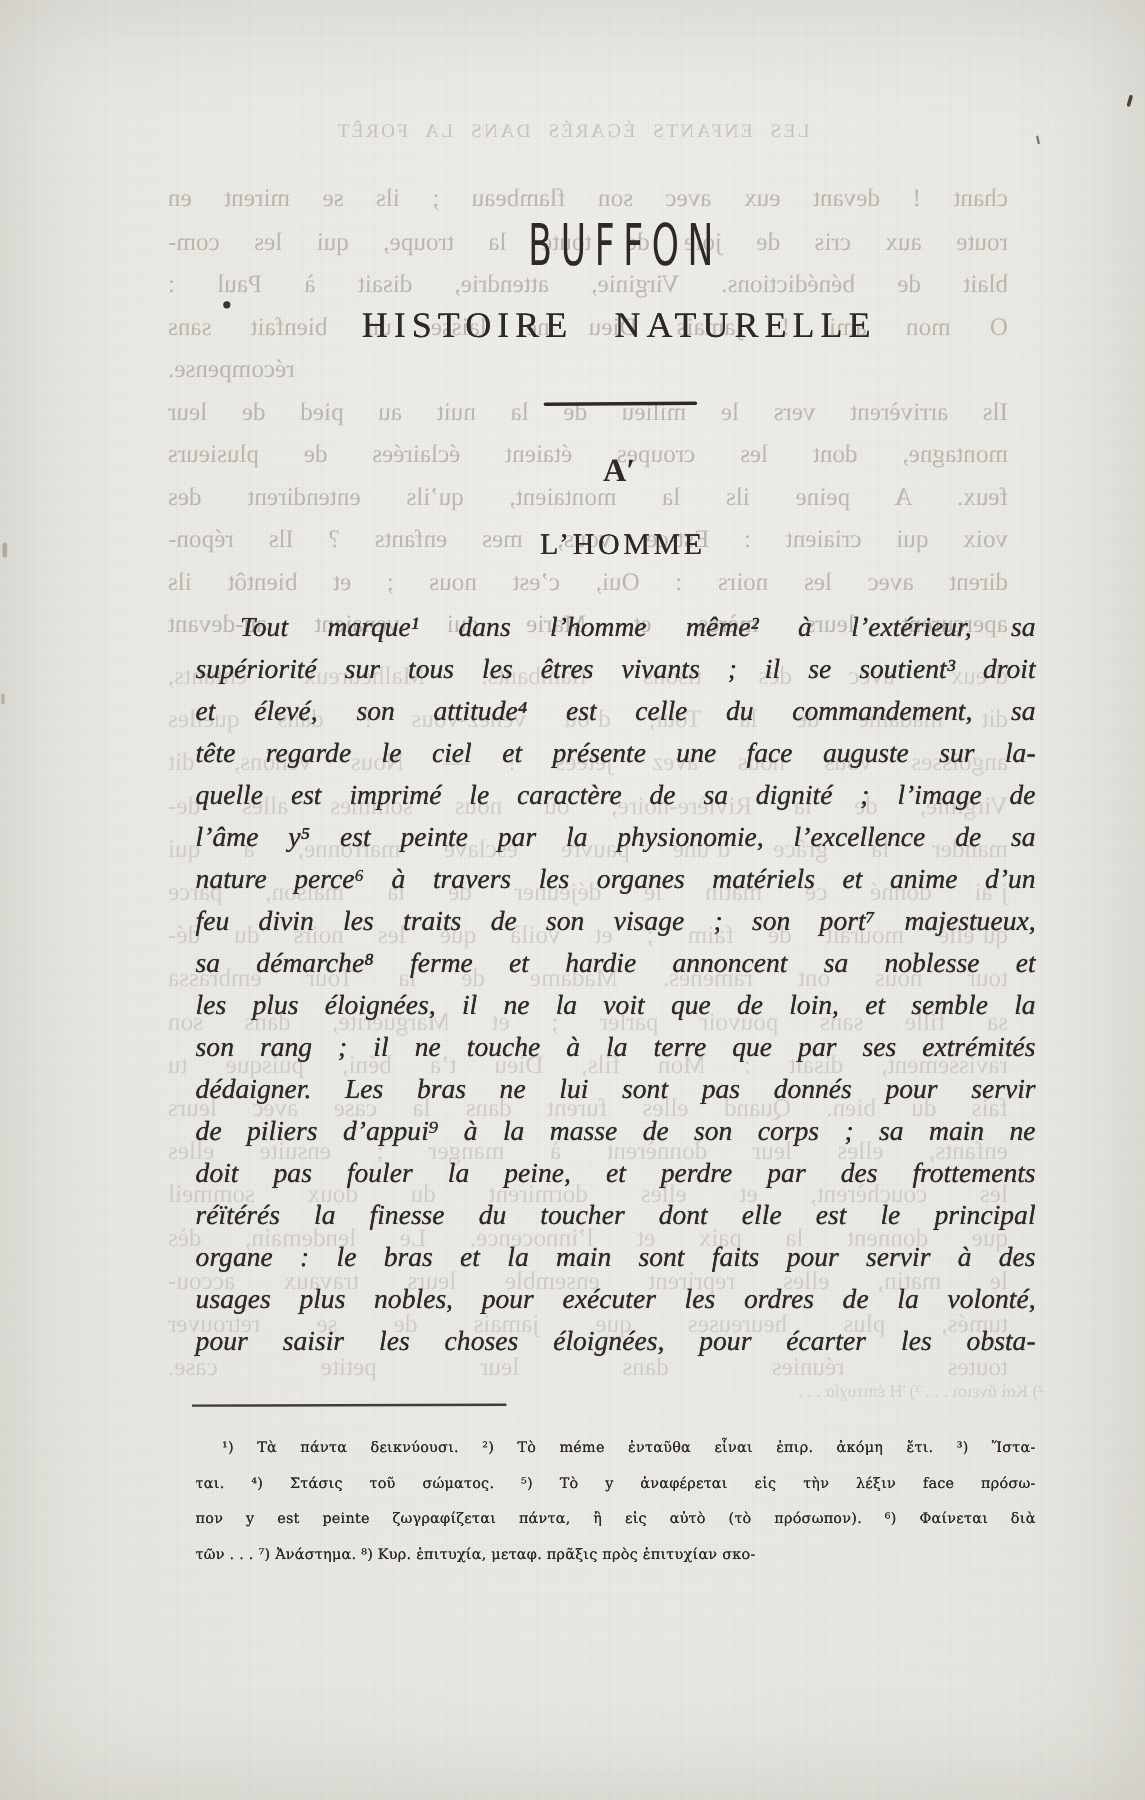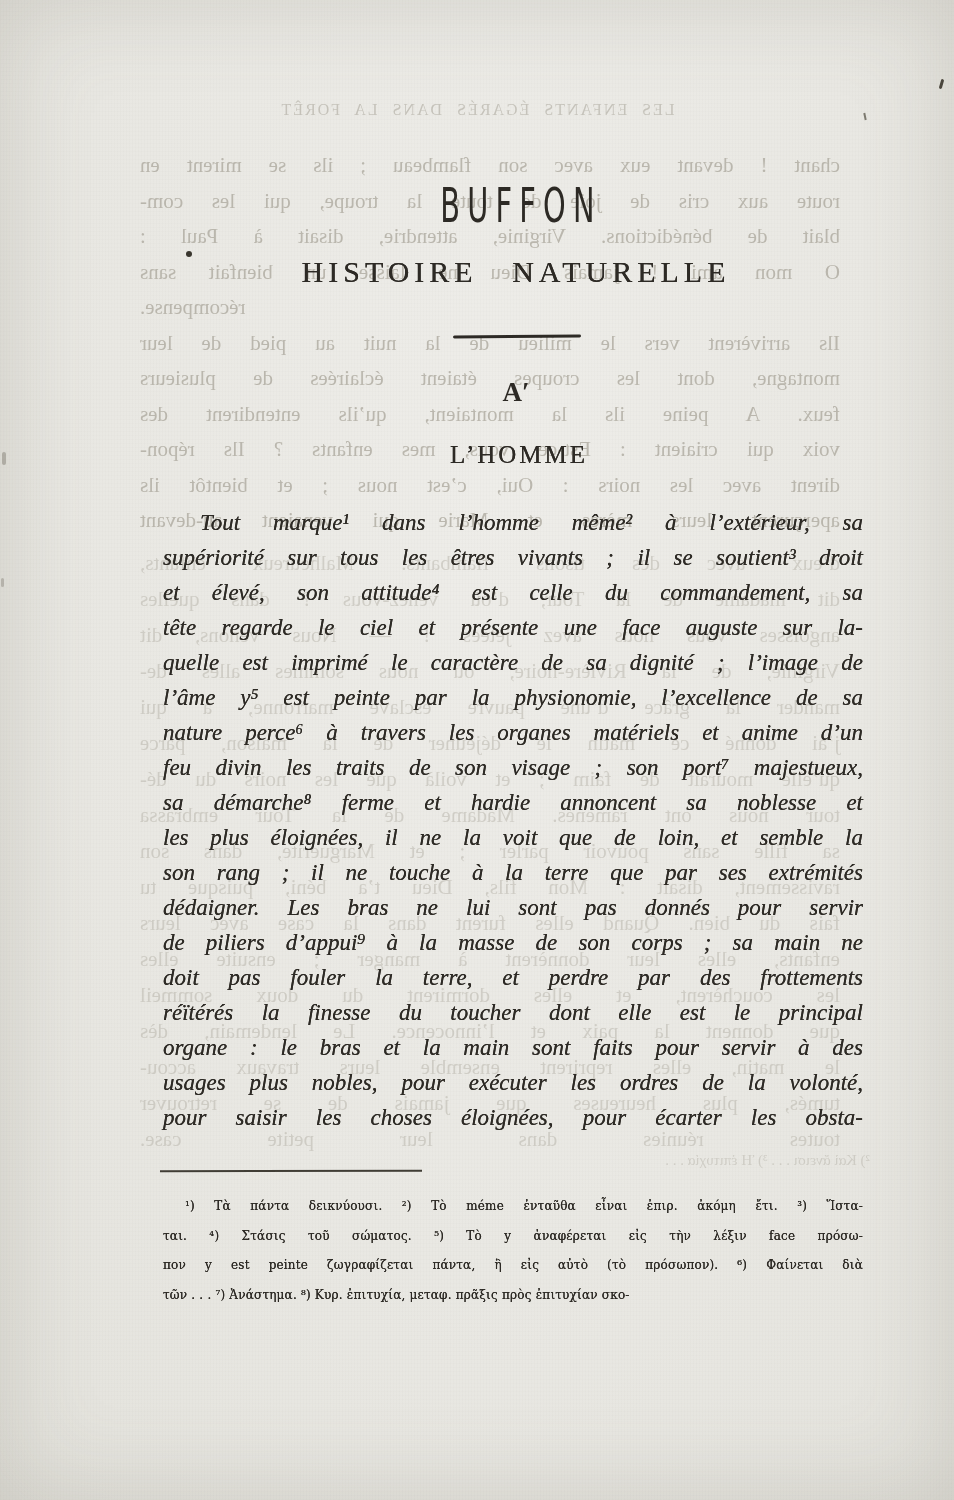--- a/index.html
+++ b/index.html
@@ -180,21 +180,21 @@
       <div class="bline">tête regarde le ciel et présente une face auguste sur la-</div>
       <div class="bline">quelle est imprimé le caractère de sa dignité ; l’image de</div>
       <div class="bline">l’âme y⁵ est peinte par la physionomie, l’excellence de sa</div>
       <div class="bline">nature perce⁶ à travers les organes matériels et anime d’un</div>
       <div class="bline">feu divin les traits de son visage ; son port⁷ majestueux,</div>
       <div class="bline">sa démarche⁸ ferme et hardie annoncent sa noblesse et</div>
       <div class="bline">les plus éloignées, il ne la voit que de loin, et semble la</div>
       <div class="bline">son rang ; il ne touche à la terre que par ses extrémités</div>
       <div class="bline">dédaigner. Les bras ne lui sont pas donnés pour servir</div>
       <div class="bline">de piliers d’appui⁹ à la masse de son corps ; sa main ne</div>
-      <div class="bline">doit pas fouler la terre, et perdre par des frottements</div>
+      <div class="bline">doit pas fouler la peine, et perdre par des frottements</div>
       <div class="bline">réïtérés la finesse du toucher dont elle est le principal</div>
       <div class="bline">organe : le bras et la main sont faits pour servir à des</div>
       <div class="bline">usages plus nobles, pour exécuter les ordres de la volonté,</div>
       <div class="bline">pour saisir les choses éloignées, pour écarter les obsta-</div>
     </div>
 
   <div class="rule fn-rule"></div>
 
   <div class="footnotes">
       <div class="fline">¹) Τὰ πάντα δεικνύουσι.  ²) Τὸ méme ἐνταῦθα εἶναι ἐπιρ. ἀκόμη ἔτι.  ³) Ἵστα-</div>

